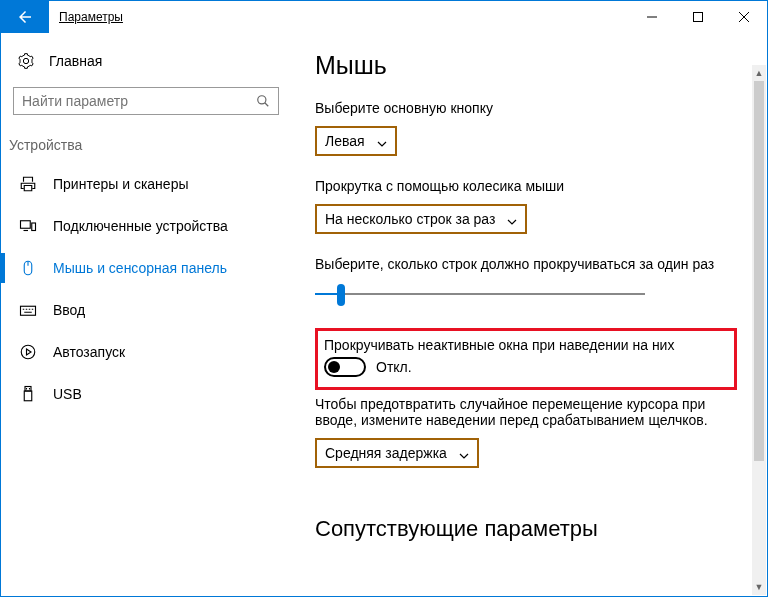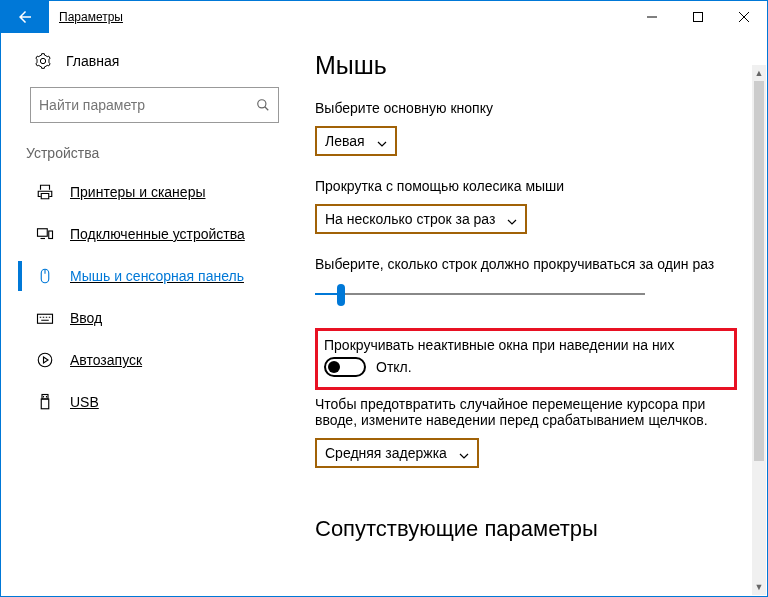--- a/index.html
+++ b/index.html
@@ -6,31 +6,31 @@
 body { background: #fff; width: 768px; height: 597px; overflow: hidden; border: 1px solid #0078d7; position: relative; }
 
 .titlebar { height: 32px; display: flex; align-items: stretch; }
 .back-btn { width: 48px; background: #0078d7; display: flex; align-items: center; justify-content: center; color: #fff; }
 .title-text { flex: 1; display: flex; align-items: center; padding-left: 10px; font-size: 12px; color: #000; text-decoration: underline; }
 .win-controls { display: flex; }
 .win-btn { width: 46px; display: flex; align-items: center; justify-content: center; color: #000; }
 .win-btn svg { width: 10px; height: 10px; }
 
 .content { display: flex; height: calc(100% - 32px); position: relative; }
-.sidebar { width: 290px; padding: 10px 6px 0 23px; }
+.sidebar { width: 290px; padding: 10px 6px 0 6px; }
 .home-row { display: flex; align-items: center; padding: 10px 10px; cursor: pointer; }
 .home-row .ico { width: 18px; display: flex; justify-content: center; margin-right: 14px; }
 .home-row span { font-size: 14px; }
 
-.search-box { margin: 8px 6px 16px 6px; height: 36px; border: 1px solid #999; display: flex; align-items: center; padding: 0 8px; }
+.search-box { margin: 8px 6px 16px 6px; height: 28px; border: 1px solid #999; display: flex; align-items: center; padding: 0 8px; }
 .search-box input { border: none; outline: none; flex: 1; font-size: 14px; }
 .search-box .sico { color: #666; }
 
 .group-header { padding: 6px 10px 10px 2px; font-size: 14px; color: #666; }
-.nav-item { display: flex; align-items: center; padding: 12px 10px; cursor: pointer; position: relative; text-decoration: underline; }
+.nav-item { display: flex; align-items: center; padding: 12px 10px; cursor: pointer; position: relative; }
 .nav-item .ico { width: 22px; display: flex; justify-content: center; margin-right: 14px; color: #000; }
 .nav-item span { font-size: 14px; color: #000; }
 .nav-item.active span, .nav-item.active .ico { color: #0078d7; }
 .nav-item.active::before { content: ""; position: absolute; left: -6px; top: 6px; bottom: 6px; width: 4px; background: #0078d7; }
 
 .main { flex: 1; padding: 18px 30px 0 24px; overflow-y: auto; }
 .main h1 { font-size: 25px; font-weight: 300; margin-bottom: 20px; }
 .main h2 { font-size: 22px; font-weight: 300; margin: 26px 0 16px 0; }
 .setting-label { font-size: 14px; margin-bottom: 10px; }
 .select { display: inline-flex; align-items: flex-end; border: 2px solid #a16207; padding: 5px 8px; font-size: 14px; margin-bottom: 22px; cursor: pointer; }

